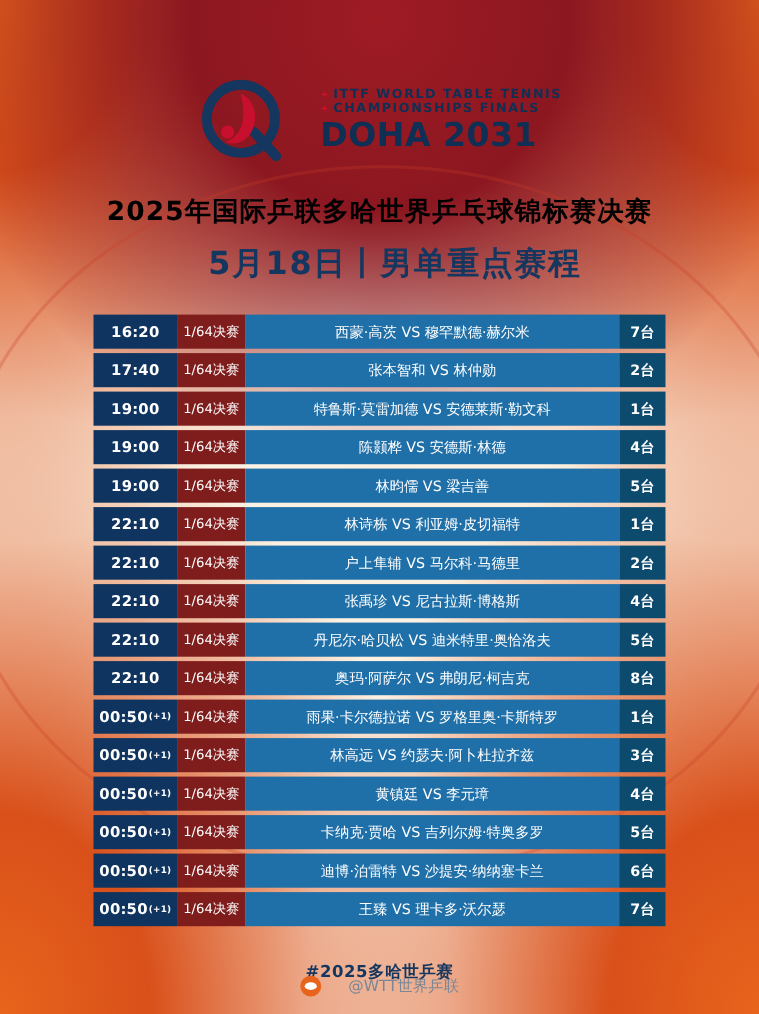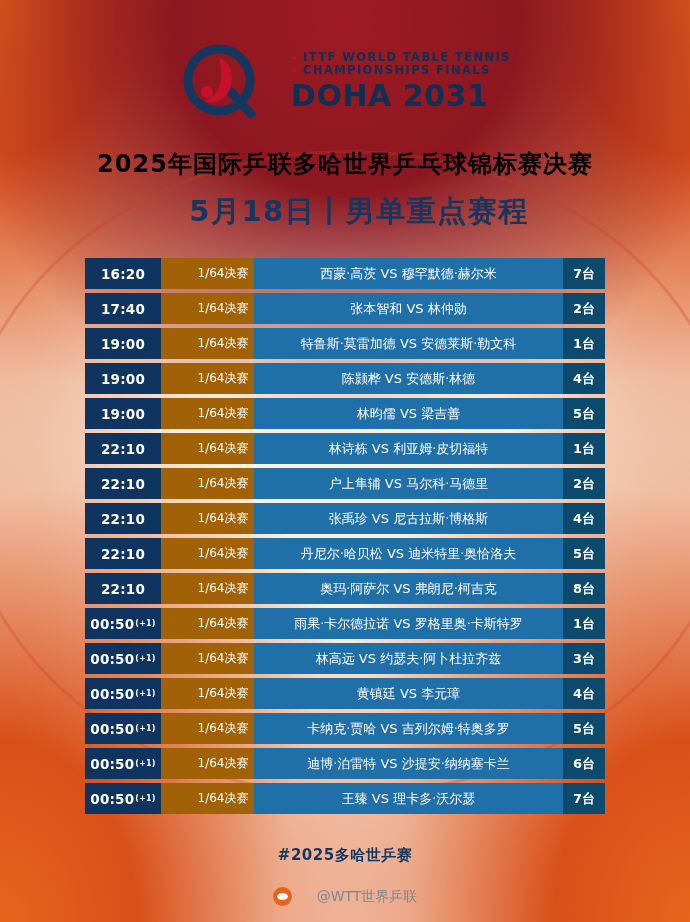--- a/index.html
+++ b/index.html
@@ -26,21 +26,21 @@
   .arc2{right:-240px;top:-260px;width:640px;height:640px;border:26px solid rgba(255,255,255,.5);border-color:rgba(255,255,255,.5) transparent transparent transparent;transform:rotate(-12deg);}
   .arc3{left:-260px;bottom:-300px;width:680px;height:680px;border:24px solid rgba(255,255,255,.5);border-color:transparent transparent rgba(255,255,255,.5) transparent;transform:rotate(-6deg);}
   .arc4{right:-270px;bottom:-310px;width:700px;height:700px;border:24px solid rgba(255,255,255,.45);border-color:transparent transparent rgba(255,255,255,.45) transparent;transform:rotate(8deg);}
   .arcth{position:absolute;left:-40px;top:150px;width:770px;height:640px;border:3px solid rgba(200,60,40,.28);border-radius:50%;}
 
   .inner{position:relative;z-index:3;width:690px;height:922px;}
 
   
   .logo-row{
     display:flex;align-items:center;justify-content:center;
-    gap:28px;padding-top:40px;
+    gap:28px;padding-top:68px;
   }
   .logo-mark{position:relative;width:84px;height:84px;flex:0 0 auto;}
   .logo-text{color:#0f2f55;line-height:1.12;}
   .lt1,.lt2{font-size:11.5px;letter-spacing:1.4px;font-weight:bold;}
   .lt3{font-size:30px;font-weight:bold;letter-spacing:.5px;margin-top:2px;}
   .star{color:#c8102e;font-size:9px;margin-right:3px;}
 
   
   .title1{
     text-align:center;color:#000000;font-weight:bold;
@@ -59,22 +59,22 @@
     display:flex;align-items:stretch;height:31px;margin-bottom:4px;
     color:#fff;font-size:13px;
   }
   .c-time{
     background:#0f3460;width:76px;flex:0 0 76px;
     display:flex;align-items:center;justify-content:center;
     font-weight:bold;font-size:13.5px;letter-spacing:.2px;
   }
   .c-time .sup{font-size:8px;vertical-align:super;font-weight:bold;margin-left:1px;}
   .c-round{
-    background:#a16207;width:62px;flex:0 0 62px;
-    display:flex;align-items:center;justify-content:center;font-size:12px;padding-left:31px;
+    background:#7f1d1d;width:62px;flex:0 0 62px;
+    display:flex;align-items:center;justify-content:center;font-size:12px;
   }
   .c-match{
     background:#1f6fa8;flex:1 1 auto;
     display:flex;align-items:center;justify-content:center;
     font-size:13px;white-space:nowrap;overflow:hidden;
   }
   .c-table{
     background:#0c4a6e;width:42px;flex:0 0 42px;
     display:flex;align-items:center;justify-content:center;
     font-weight:bold;font-size:13px;

